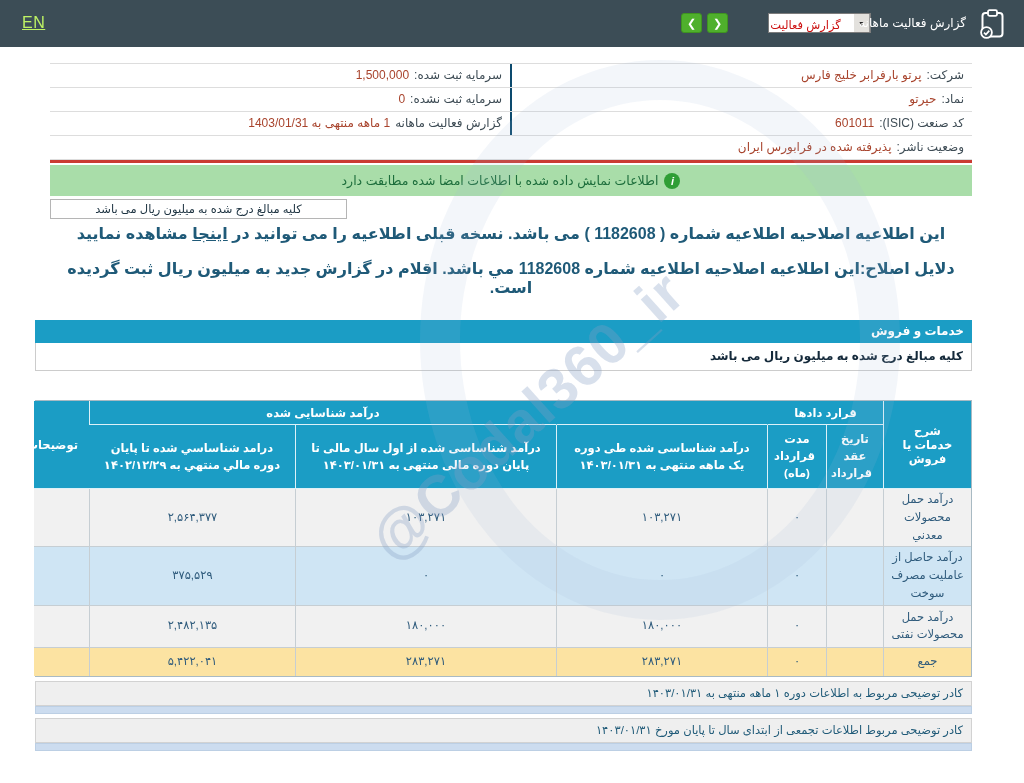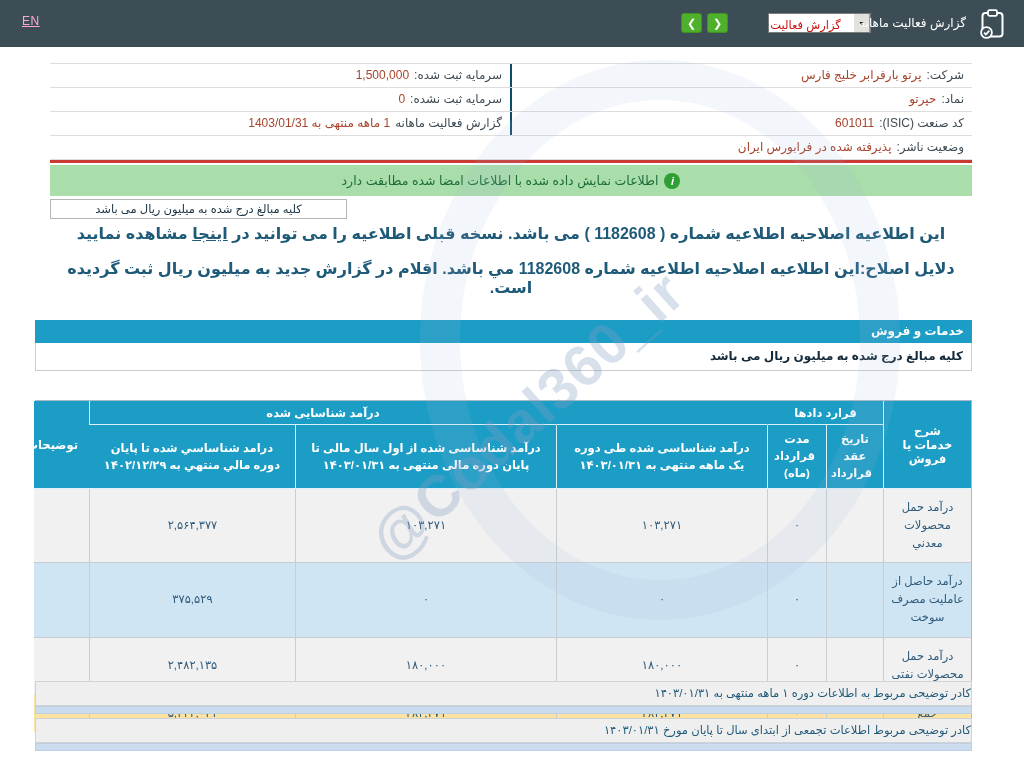--- a/index.html
+++ b/index.html
@@ -2,21 +2,21 @@
 <html lang="fa" dir="rtl"><head>
 <meta charset="utf-8">
 <style>
   * { box-sizing: border-box; margin: 0; padding: 0; }
   html,body { background:#fff; }
   body { font-family: "Liberation Sans", "DejaVu Sans", sans-serif; }
   #stage { position:relative; width:1024px; height:783px; background:#fff; overflow:hidden; direction:rtl; }
 
   
   .topbar { position:absolute; left:0; top:0; width:1024px; height:47px; background:#3c4d56; }
-  .en-link { position:absolute; left:22px; top:14px; color:#f9a8d4; font-size:12px; text-decoration:underline; cursor:pointer; letter-spacing:.5px; }
+  .en-link { position:absolute; left:22px; top:14px; color:#bef264; font-size:16px; text-decoration:underline; cursor:pointer; letter-spacing:.5px; }
   .navbtns { position:absolute; left:681px; top:13px; display:flex; gap:5px; direction:ltr; }
   .navbtn { width:21px; height:20px; background:#4fb02c; border:1px solid #3f9420; border-radius:3px; color:#fff; font-size:11px; font-weight:bold; display:flex; align-items:center; justify-content:center; cursor:pointer; }
   .select { position:absolute; left:768px; top:13px; width:103px; height:20px; background:#fff; border:1px solid #7c7c7c; display:flex; align-items:flex-end; cursor:pointer;gap:12px; }
   .select-value { flex:1; color:#cc1111; font-size:11.5px; text-align:center; white-space:nowrap; overflow:hidden; }
   .select-arrow { width:16px; height:18px; background:#e3e1dd; border-left:none; border-right:1px solid #9a9a9a; color:#222; font-size:7px; display:flex; align-items:center; justify-content:center; }
   .report-label { position:absolute; right:58px; top:16px; color:#fff; font-size:12px; }
   .clip-icon { position:absolute; right:18px; top:9px; }
 
   
   .info-table { position:absolute; left:50px; top:63px; width:922px; border-top:1px solid #ddd; }
@@ -47,30 +47,30 @@
   
   .tbl-wrap { position:absolute; left:35px; top:400px; width:937px; border:1px solid #a9bac3; }
   table.main { width:100%; border-collapse:separate; border-spacing:0; table-layout:fixed; }
   table.main th, table.main td { border-inline-end:1px solid #c6ced3; border-bottom:1px solid #c6ced3; vertical-align:middle; }
   table.main tr > *:last-child { border-inline-end:none; }
   table.main th { background:#1b9dc5; color:#fff; font-size:11.5px; font-weight:bold; border-inline-end-color:#ddf1f8; border-bottom-color:#ddf1f8; padding:3px 11px; text-align:center; }
   table.main th.ghost, table.main th.hide-end { border-inline-end-color:transparent; }
   tr.group-row th { height:24px; }
   tr.head-row th { height:64px; line-height:1.45; }
   th.col-desc { text-align:center; }
-  table.main td { font-size:11.5px; color:#2f5b7c; text-align:center; padding:10px 5px; line-height:1.55; }
+  table.main td { font-size:11.5px; color:#2f5b7c; text-align:center; padding:2px 5px; line-height:1.55; }
   td.cell-desc { text-align:right; padding-right:6px; }
   tr.r-gray td { background:#f1f1f1; }
   tr.r-blue td { background:#cfe5f4; }
   tr.r-total td { background:#fce3a2;margin-top:36px; }
   tr.rh1 td { height:43px; } tr.rh2 td { height:54px; } tr.rh3 td { height:42px; } tr.rht td { height:28px; }
   table.main tbody tr:last-child td { border-bottom:none; }
 
   
-  .fbar { position:absolute; left:35px; width:937px; height:25px; background:#efefef; border:1px solid #d2d2d2; color:#1f5a78; font-size:11.5px; line-height:23px; }
+  .fbar { position:absolute; left:35px; width:937px; height:25px; background:#efefef; border:1px solid #d2d2d2; color:#1f5a78; font-size:11.5px; line-height:23px; padding-right:8px; }
   .fstrip { position:absolute; left:35px; width:937px; height:8px; background:#ccdcef; border:1px solid #bccfe4; }
   .fbar-1 { top:681px; } .fstrip-1 { top:706px; }
   .fbar-2 { top:718px; } .fstrip-2 { top:743px; }
 
   
   .wm-ring { position:absolute; left:420px; top:60px; width:480px; height:560px; border:40px solid rgba(165,188,215,0.13); border-radius:50%; pointer-events:none; z-index:4; }
   .watermark { position:absolute; left:262px; top:382px; width:530px; text-align:center; transform:rotate(-42deg); transform-origin:center; font-size:58px; font-weight:bold; color:rgba(135,160,195,0.32); letter-spacing:1px; pointer-events:none; z-index:5; direction:ltr; }
 </style>
 </head>
 <body>

